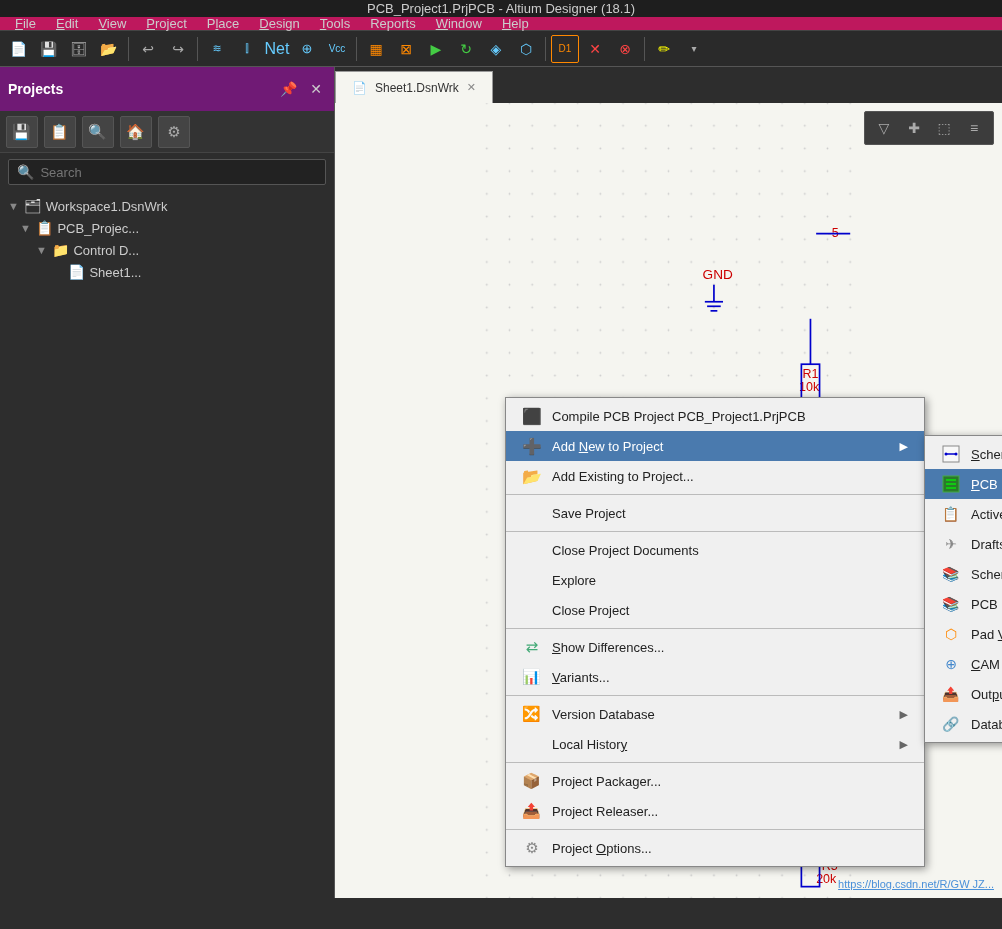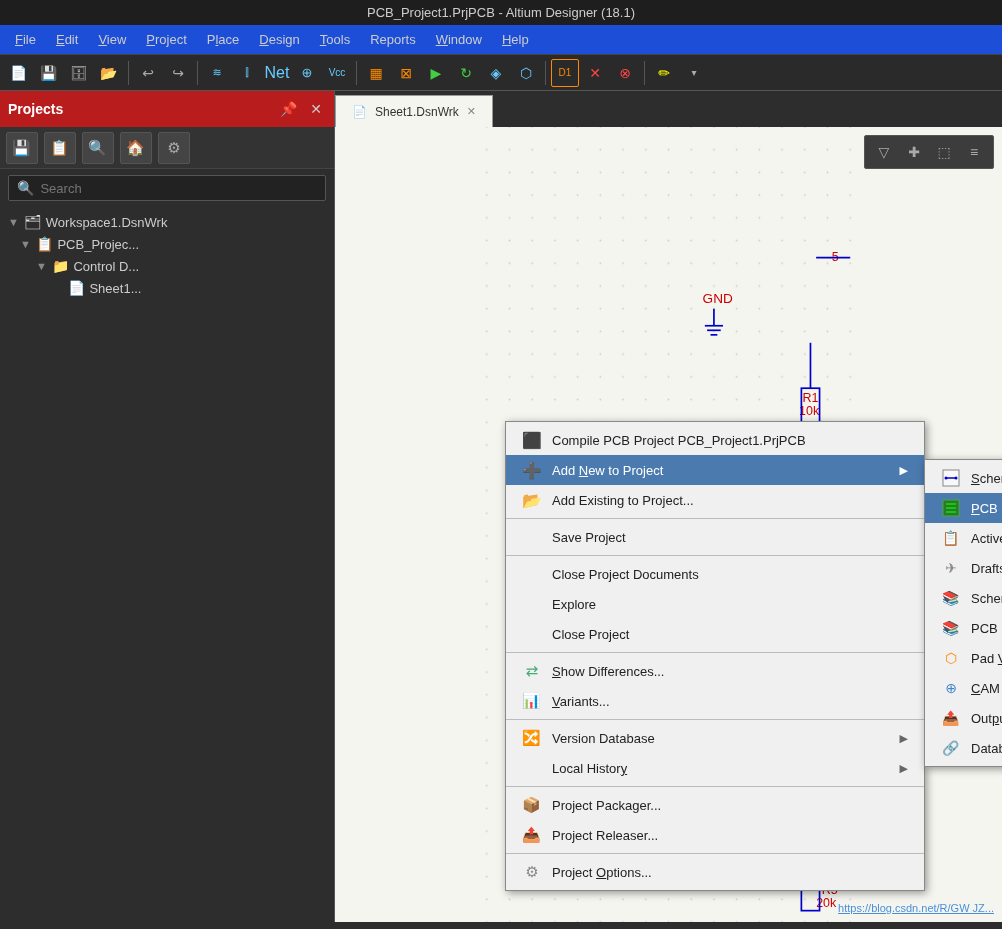--- a/index.html
+++ b/index.html
@@ -1,26 +1,26 @@
 <!DOCTYPE html>
 <html><head>
   <meta charset="utf-8">
   <style>
     * { margin: 0; padding: 0; box-sizing: border-box; }
     body { width: 1002px; height: 929px; overflow: hidden; font-family: 'Segoe UI', Arial, sans-serif; font-size: 13px; background: #2d2d2d; color: #ddd; }
 
     
     #titlebar {
-      height: 25px; background: #1e1e1e; display: flex; align-items: center; padding: 0 10px;
+      height: 17px; background: #1e1e1e; display: flex; align-items: center; padding: 0 10px;
       color: #ccc; font-size: 13px; justify-content: center;
     }
 
     
     #menubar {
-      height: 30px; background: #1d4ed8; display: flex; align-items: center; padding: 0 5px;
+      height: 14px; background: #be185d; display: flex; align-items: center; padding: 0 5px;
       border-bottom: 1px solid #444;
     }
     .menu-item {
       padding: 4px 10px; color: #ccc; cursor: pointer; font-size: 13px;
     }
     .menu-item u { text-decoration: underline; }
 
     
     #toolbar {
       height: 36px; background: #2a2a2a; display: flex; align-items: center; padding: 0 5px;
@@ -37,21 +37,21 @@
     #main { display: flex; height: calc(929px - 98px); }
 
     
     #left-panel {
       width: 335px; min-width: 335px; background: #2d2d2d; border-right: 1px solid #555;
       display: flex; flex-direction: column;
     }
 
     
     #panel-header {
-      height: 36px; background: #b91c1c; display: flex; align-items: center; padding: 0 8px;
+      height: 44px; background: #701a75; display: flex; align-items: center; padding: 0 8px;
       justify-content: space-between;
     }
     #panel-title { font-size: 14px; font-weight: bold; color: #fff; }
     .panel-header-icons { display: flex; gap: 4px; }
     .ph-icon { color: #ccc; cursor: pointer; font-size: 14px; padding: 2px 4px; }
 
     
     #panel-toolbar {
       height: 42px; background: #333; display: flex; align-items: center; padding: 0 6px; gap: 6px;
       border-bottom: 1px solid #444;

